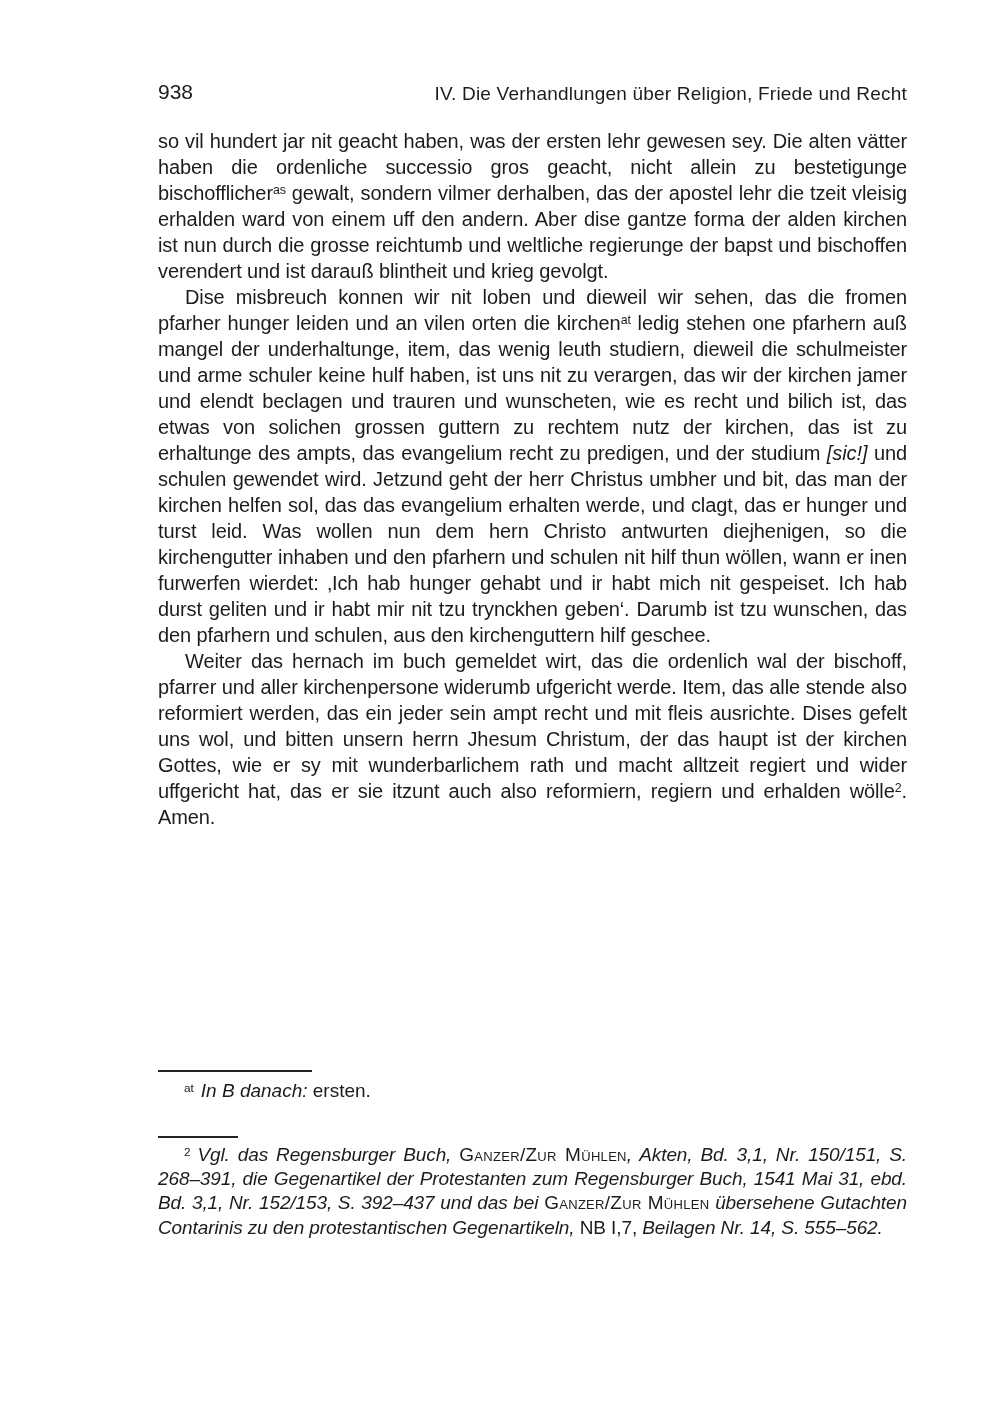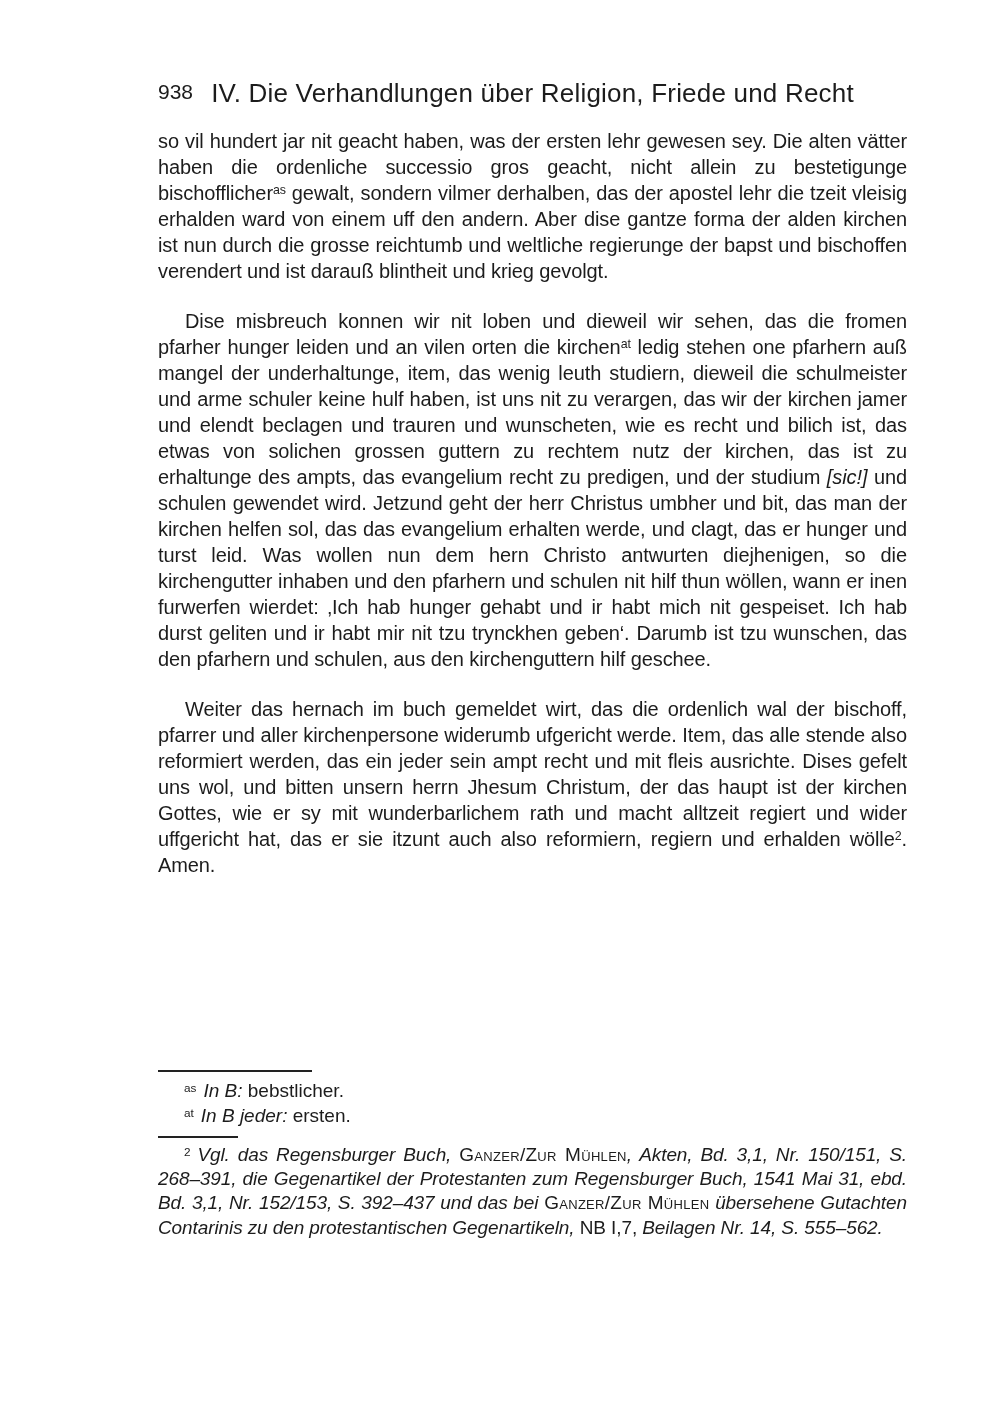--- a/index.html
+++ b/index.html
@@ -19,38 +19,38 @@
     left: 158px;
     top: 80px;
     font-size: 21px;
     line-height: 24px;
   }
   .runhead {
     position: absolute;
     left: 158px;
     top: 82px;
     width: 749px;
-    text-align: center;
-    font-size: 26px;
+    text-align: right;
+    font-size: 19px;
     line-height: 23px;
     letter-spacing: 0.2px;
   }
   #body-text {
     position: absolute;
     left: 158px;
     top: 128px;
     width: 749px;
     font-size: 20px;
     line-height: 26px;
     text-align: justify;
     letter-spacing: -0.1px;
     hyphens: none;
   }
   .para { margin: 0; }
-  .para.indent { text-indent: 27px; margin-top: 24px; }
+  .para.indent { text-indent: 27px; }
   sup {
     font-size: 62%;
     line-height: 0;
     vertical-align: baseline;
     position: relative;
     top: -0.45em;
   }
   sup.marker { margin-right: 7px; }
   .it { font-style: italic; }
   .sc { font-variant: small-caps; font-style: normal; letter-spacing: 0.3px; }
@@ -102,22 +102,21 @@
 
   <div id="body-text">
       <div class="para"><span>so vil hundert jar nit geacht haben, was der ersten lehr gewesen sey. Die alten vätter haben die ordenliche successio gros geacht, nicht allein zu bestetigunge bischofflicher</span><sup>as</sup><span> gewalt, sondern vilmer derhalben, das der apostel lehr die tzeit vleisig erhalden ward von einem uff den andern. Aber dise gantze forma der alden kirchen ist nun durch die grosse reichtumb und weltliche regierunge der bapst und bischoffen verendert und ist darauß blintheit und krieg gevolgt.</span></div>
       <div class="para indent"><span>Dise misbreuch konnen wir nit loben und dieweil wir sehen, das die fromen pfarher hunger leiden und an vilen orten die kirchen</span><sup>at</sup><span> ledig stehen one pfarhern auß mangel der underhaltunge, item, das wenig leuth studiern, dieweil die schulmeister und arme schuler keine hulf haben, ist uns nit zu verargen, das wir der kirchen jamer und elendt beclagen und trauren und wunscheten, wie es recht und bilich ist, das etwas von solichen grossen guttern zu rechtem nutz der kirchen, das ist zu erhaltunge des ampts, das evangelium recht zu predigen, und der studium </span><span class="it">[sic!]</span><span> und schulen gewendet wird. Jetzund geht der herr Christus umbher und bit, das man der kirchen helfen sol, das das evangelium erhalten werde, und clagt, das er hunger und turst leid. Was wollen nun dem hern Christo antwurten diejhenigen, so die kirchengutter inhaben und den pfarhern und schulen nit hilf thun wöllen, wann er inen furwerfen wierdet: ‚Ich hab hunger gehabt und ir habt mich nit gespeiset. Ich hab durst geliten und ir habt mir nit tzu trynckhen geben‘. Darumb ist tzu wunschen, das den pfarhern und schulen, aus den kirchenguttern hilf geschee.</span></div>
       <div class="para indent"><span>Weiter das hernach im buch gemeldet wirt, das die ordenlich wal der bischoff, pfarrer und aller kirchenpersone widerumb ufgericht werde. Item, das alle stende also reformiert werden, das ein jeder sein ampt recht und mit fleis ausrichte. Dises gefelt uns wol, und bitten unsern herrn Jhesum Christum, der das haupt ist der kirchen Gottes, wie er sy mit wunderbarlichem rath und macht alltzeit regiert und wider uffgericht hat, das er sie itzunt auch also reformiern, regiern und erhalden wölle</span><sup>2</sup><span>. Amen.</span></div>
     </div>
 
   <div class="apparatus-rule"></div>
 
   <div id="apparatus">
-      <div class="fn-line"><sup class="marker">as</sup><span class="it">In B:</span><span> bebstlicher.</span></div>
-      <div class="fn-line"><sup class="marker">at</sup><span class="it">In B jeder:</span><span> ersten.</span></div>
+      <div class="fn-line"><sup class="marker">at</sup><span class="it">In B danach:</span><span> ersten.</span></div>
     </div>
 
   <div class="footnote-rule"></div>
 
   <div id="footnote">
       <div class="footnote-para"><sup class="marker">2</sup><span class="it">Vgl. das Regensburger Buch, </span><span class="sc">Ganzer/Zur Mühlen</span><span class="it">, </span><span class="it">Akten, Bd. 3,1, Nr. 150/151, S. 268–391, die Gegenartikel der Protestanten zum Regensburger Buch, 1541 Mai 31, ebd. Bd. 3,1, Nr. 152/153, S. 392–437 und das bei </span><span class="sc">Ganzer/Zur Mühlen</span><span class="it"> übersehene Gutachten Contarinis zu den protestantischen Gegenartikeln,</span><span> NB I,7, </span><span class="it">Beilagen Nr. 14, S. 555–562.</span></div>
     </div>
 
 </div>
 

